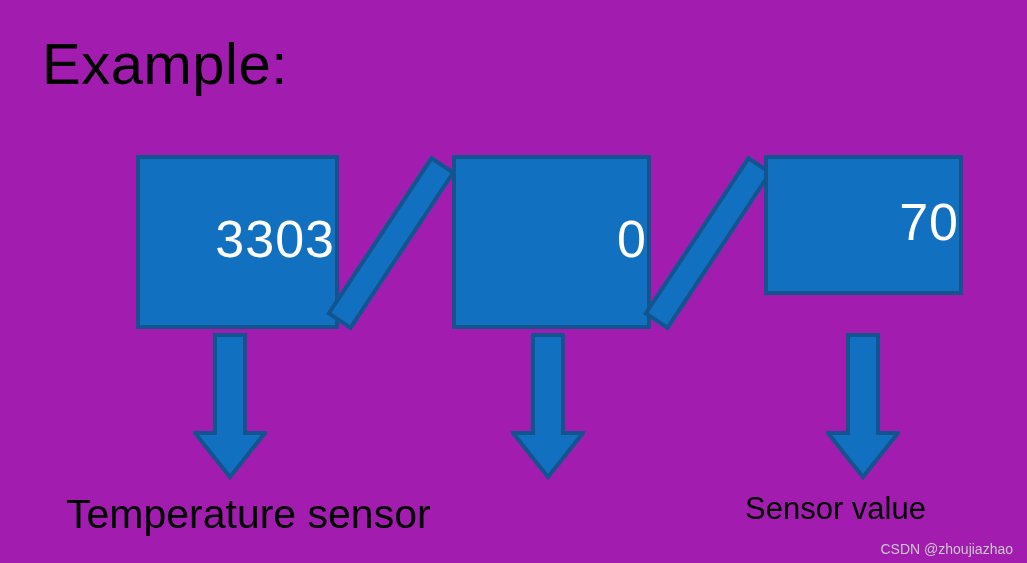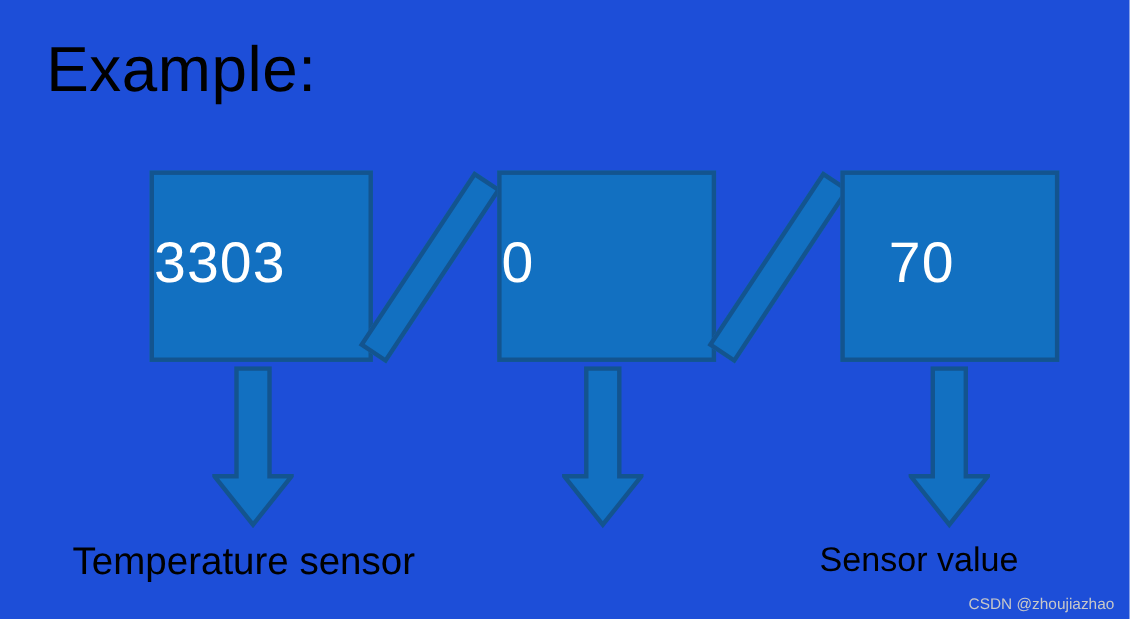--- a/index.html
+++ b/index.html
@@ -7,21 +7,21 @@
     padding: 0;
     background: #ffffff;
   }
   body {
     font-family: "Liberation Sans", sans-serif;
   }
   #slide {
     position: relative;
     width: 1027px;
     height: 563px;
-    background: #1d4ed8;
+    background: #a21caf;
     overflow: hidden;
   }
 
   
   .slide-title {
     position: absolute;
     left: 42px;
     top: 34px;
     font-family: "Liberation Sans", sans-serif;
     font-size: 58px;
@@ -33,34 +33,34 @@
   }
 
   
   .value-box {
     position: absolute;
     box-sizing: border-box;
     background: #1270C1;
     border: 4px solid #13548F;
     display: flex;
     align-items: center;
-    justify-content: flex-start;
+    justify-content: flex-end;
   }
   .value-box .value-text {
     font-family: "Liberation Sans", sans-serif;
     font-size: 52px;
     font-weight: 400;
     color: #FFFFFF;
     letter-spacing: 1px;
     line-height: 1;
     user-select: none;
   }
   #box-0 { left: 136px; top: 155px; width: 203px; height: 174px; }
   #box-1 { left: 452px; top: 155px; width: 199px; height: 174px; }
-  #box-2 { left: 764px; top: 155px; width: 199px; height: 174px; padding-left: 40px; }
+  #box-2 { left: 764px; top: 155px; width: 199px; height: 140px; padding-left: 40px; }
 
   
   .value-box .value-text { transform: translateY(-3px); }
 
   
   .separator-slash {
     position: absolute;
     box-sizing: border-box;
     background: #1270C1;
     border: 4px solid #13548F;
@@ -91,21 +91,21 @@
 
   
   .caption {
     position: absolute;
     font-family: "Liberation Sans", sans-serif;
     font-weight: 400;
     color: #000000;
     white-space: nowrap;
     line-height: 1.1;
   }
-  #caption-0 { left: 66px; top: 492px; font-size: 35px; }
+  #caption-0 { left: 66px; top: 492px; font-size: 41px; }
   #caption-1 { left: 457px; top: 487px; font-size: 30px; }
   #caption-2 { left: 745px; top: 492px; font-size: 31px; text-align: center; }
 
   
   .watermark {
     position: absolute;
     right: 14px;
     bottom: 6px;
     font-family: "Liberation Sans", sans-serif;
     font-size: 14px;

